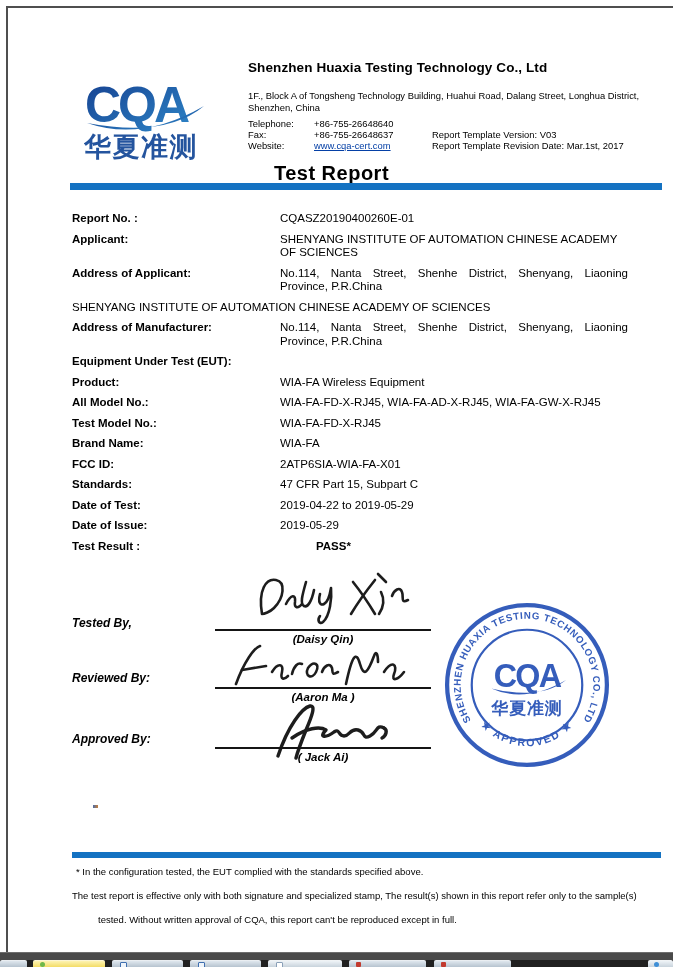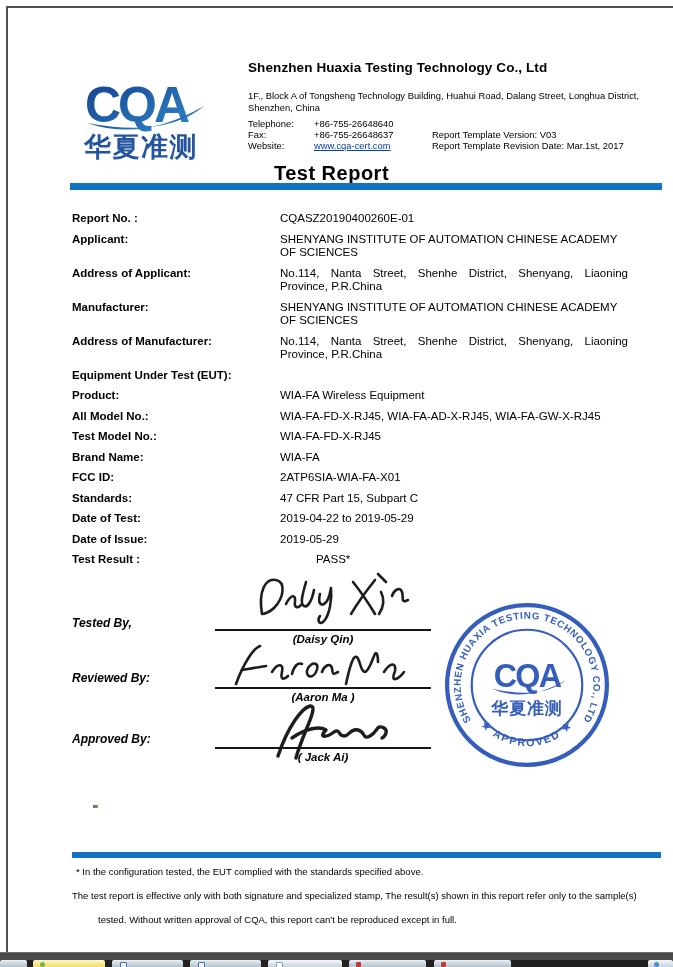--- a/index.html
+++ b/index.html
@@ -27,21 +27,21 @@
   .rule{height:7px;background:#1472c2;}
   .rule1{left:70px;top:183px;width:592px;}
   .rule2{left:72px;top:852px;width:589px;height:6px;}
 
   
   .fields{left:72px;top:212px;width:556px;font-size:11.5px;line-height:13.5px;}
   .row{display:flex;margin-bottom:7px;gap:40px;}
   .lbl{width:168px;flex:none;font-weight:bold;}
   .val{flex:1;}
   .val.justify{text-align:justify;text-align-last:auto;}
-  .val.strong{font-weight:normal;padding-left:36px;}
+  .val.strong{font-weight:bold;padding-left:36px;}
 
   
   .sig-label{left:72px;font-size:12px;font-weight:bold;font-style:italic;text-align:right;}
   .sig-line{left:215px;width:216px;border-bottom:2px solid #151515;height:0;}
   .sig-caption{left:215px;width:216px;text-align:center;font-size:11.5px;font-weight:bold;font-style:italic;}
   .sig-svg{pointer-events:none;}
   .sig-svg path{fill:none;stroke:#1d1d1d;stroke-linecap:round;stroke-linejoin:round;}
 
   
   .stamp{left:442px;top:600px;width:170px;height:170px;opacity:.95;}
@@ -116,21 +116,20 @@
       </div>
     <div class="row">
         <div class="lbl">Applicant:</div>
         <div class="val">SHENYANG INSTITUTE OF AUTOMATION CHINESE ACADEMY OF SCIENCES</div>
       </div>
     <div class="row">
         <div class="lbl">Address of Applicant:</div>
         <div class="val justify">No.114, Nanta Street, Shenhe District, Shenyang, Liaoning Province, P.R.China</div>
       </div>
     <div class="row">
-        <div class="lbl">Manufacturer:</div>
         <div class="val">SHENYANG INSTITUTE OF AUTOMATION CHINESE ACADEMY OF SCIENCES</div>
       </div>
     <div class="row">
         <div class="lbl">Address of Manufacturer:</div>
         <div class="val justify">No.114, Nanta Street, Shenhe District, Shenyang, Liaoning Province, P.R.China</div>
       </div>
     <div class="row">
         <div class="lbl" style="width:100%">Equipment Under Test (EUT):</div>
       </div>
     <div class="row">

